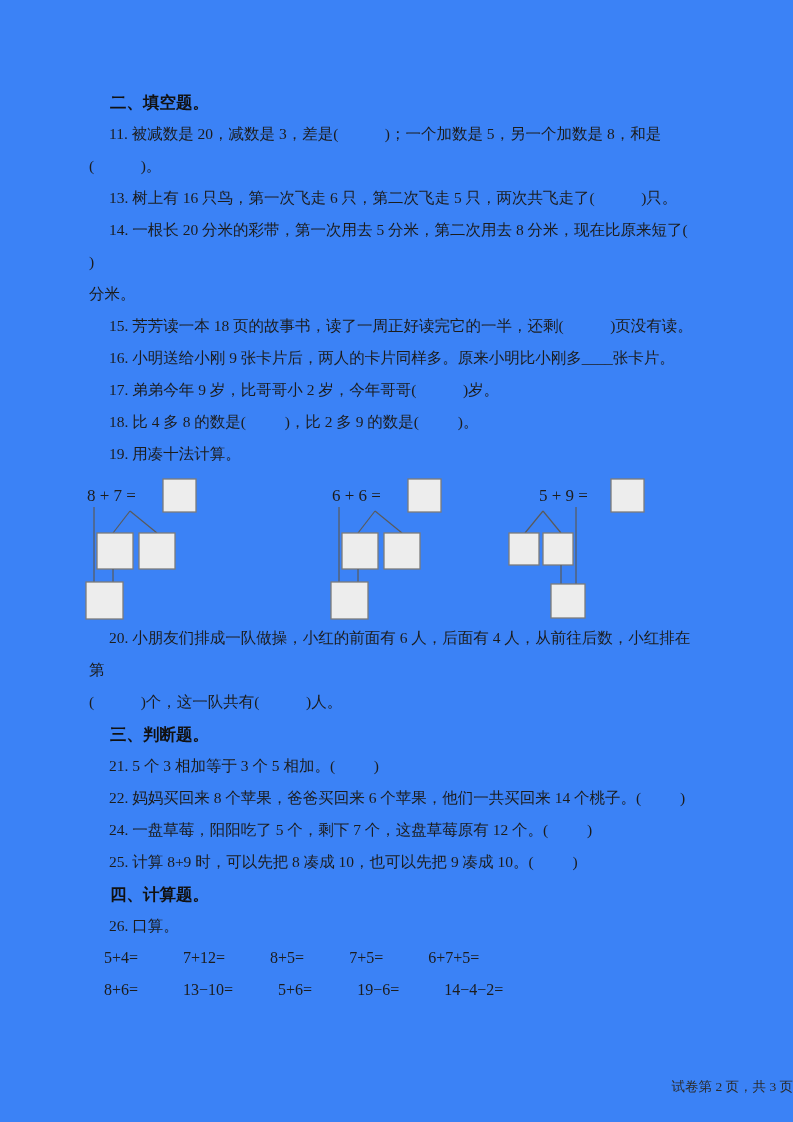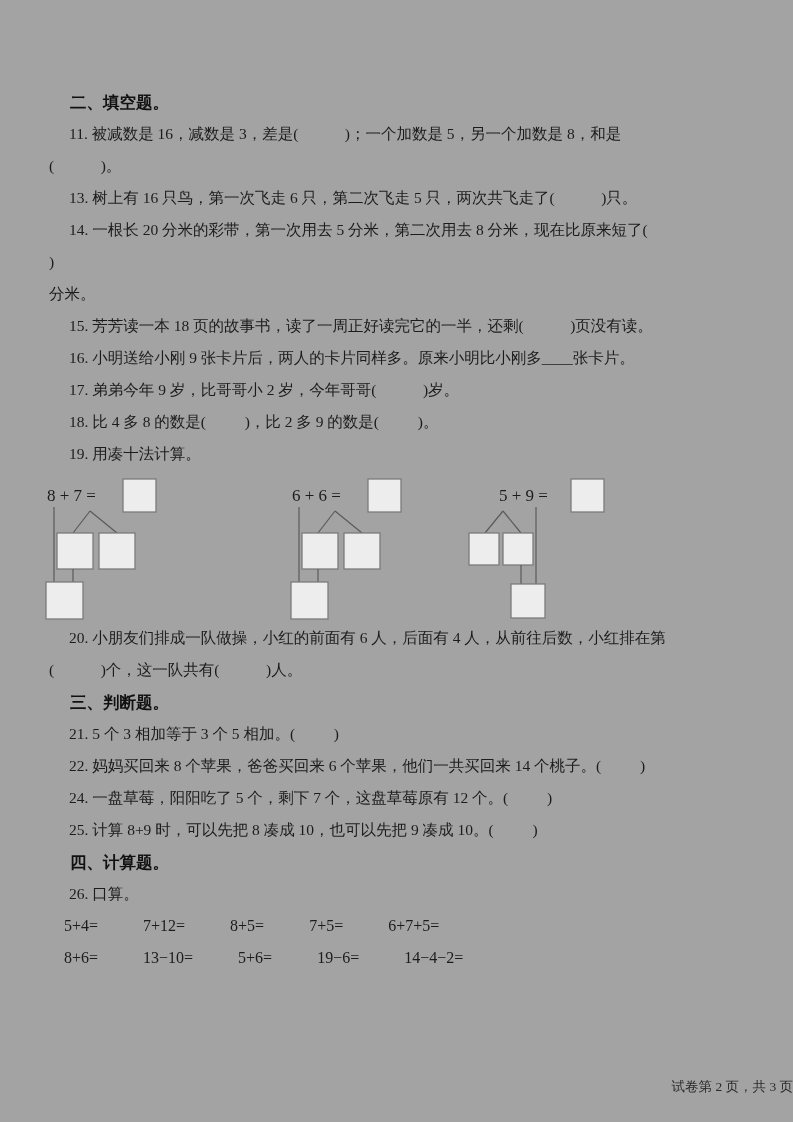--- a/index.html
+++ b/index.html
@@ -1,21 +1,21 @@
 <!DOCTYPE html>
 <html><head>
 <meta charset="utf-8">
 <style>
   html,body { margin:0; padding:0; background:#ffffff; }
   .page {
     position:relative;
     width:793px; height:1122px;
-    background:#a3a3a3;
+    background:#3b82f6;
     box-sizing:border-box;
-    padding:86px 96px 0 49px;
+    padding:86px 96px 0 89px;
     font-family:"Liberation Serif","DejaVu Serif",serif;
     color:#1c1c1c;
     overflow:hidden;
   }
   .sec {
     margin:0; padding-left:21px;
     font-family:"Liberation Sans","DejaVu Sans",sans-serif;
     font-weight:bold; font-size:16.5px; line-height:32px;
     color:#111;
   }
@@ -42,21 +42,21 @@
     position:absolute; left:0; bottom:26px; width:100%;
     text-align:right; font-size:13.5px; color:#2b2b2b;
   }
 </style>
 </head>
 <body>
 
 <div class="page">
 
   <h2 class="sec">二、填空题。</h2>
-  <p class="q">11. 被减数是 16，减数是 3，差是(            )；一个加数是 5，另一个加数是 8，和是
+  <p class="q">11. 被减数是 20，减数是 3，差是(            )；一个加数是 5，另一个加数是 8，和是
 (            )。</p>
   <p class="q">13. 树上有 16 只鸟，第一次飞走 6 只，第二次飞走 5 只，两次共飞走了(            )只。</p>
   <p class="q">14. 一根长 20 分米的彩带，第一次用去 5 分米，第二次用去 8 分米，现在比原来短了(            )
 分米。</p>
   <p class="q">15. 芳芳读一本 18 页的故事书，读了一周正好读完它的一半，还剩(            )页没有读。</p>
   <p class="q">16. 小明送给小刚 9 张卡片后，两人的卡片同样多。原来小明比小刚多____张卡片。</p>
   <p class="q">17. 弟弟今年 9 岁，比哥哥小 2 岁，今年哥哥(            )岁。</p>
   <p class="q">18. 比 4 多 8 的数是(          )，比 2 多 9 的数是(          )。</p>
   <p class="q">19. 用凑十法计算。</p>
 

